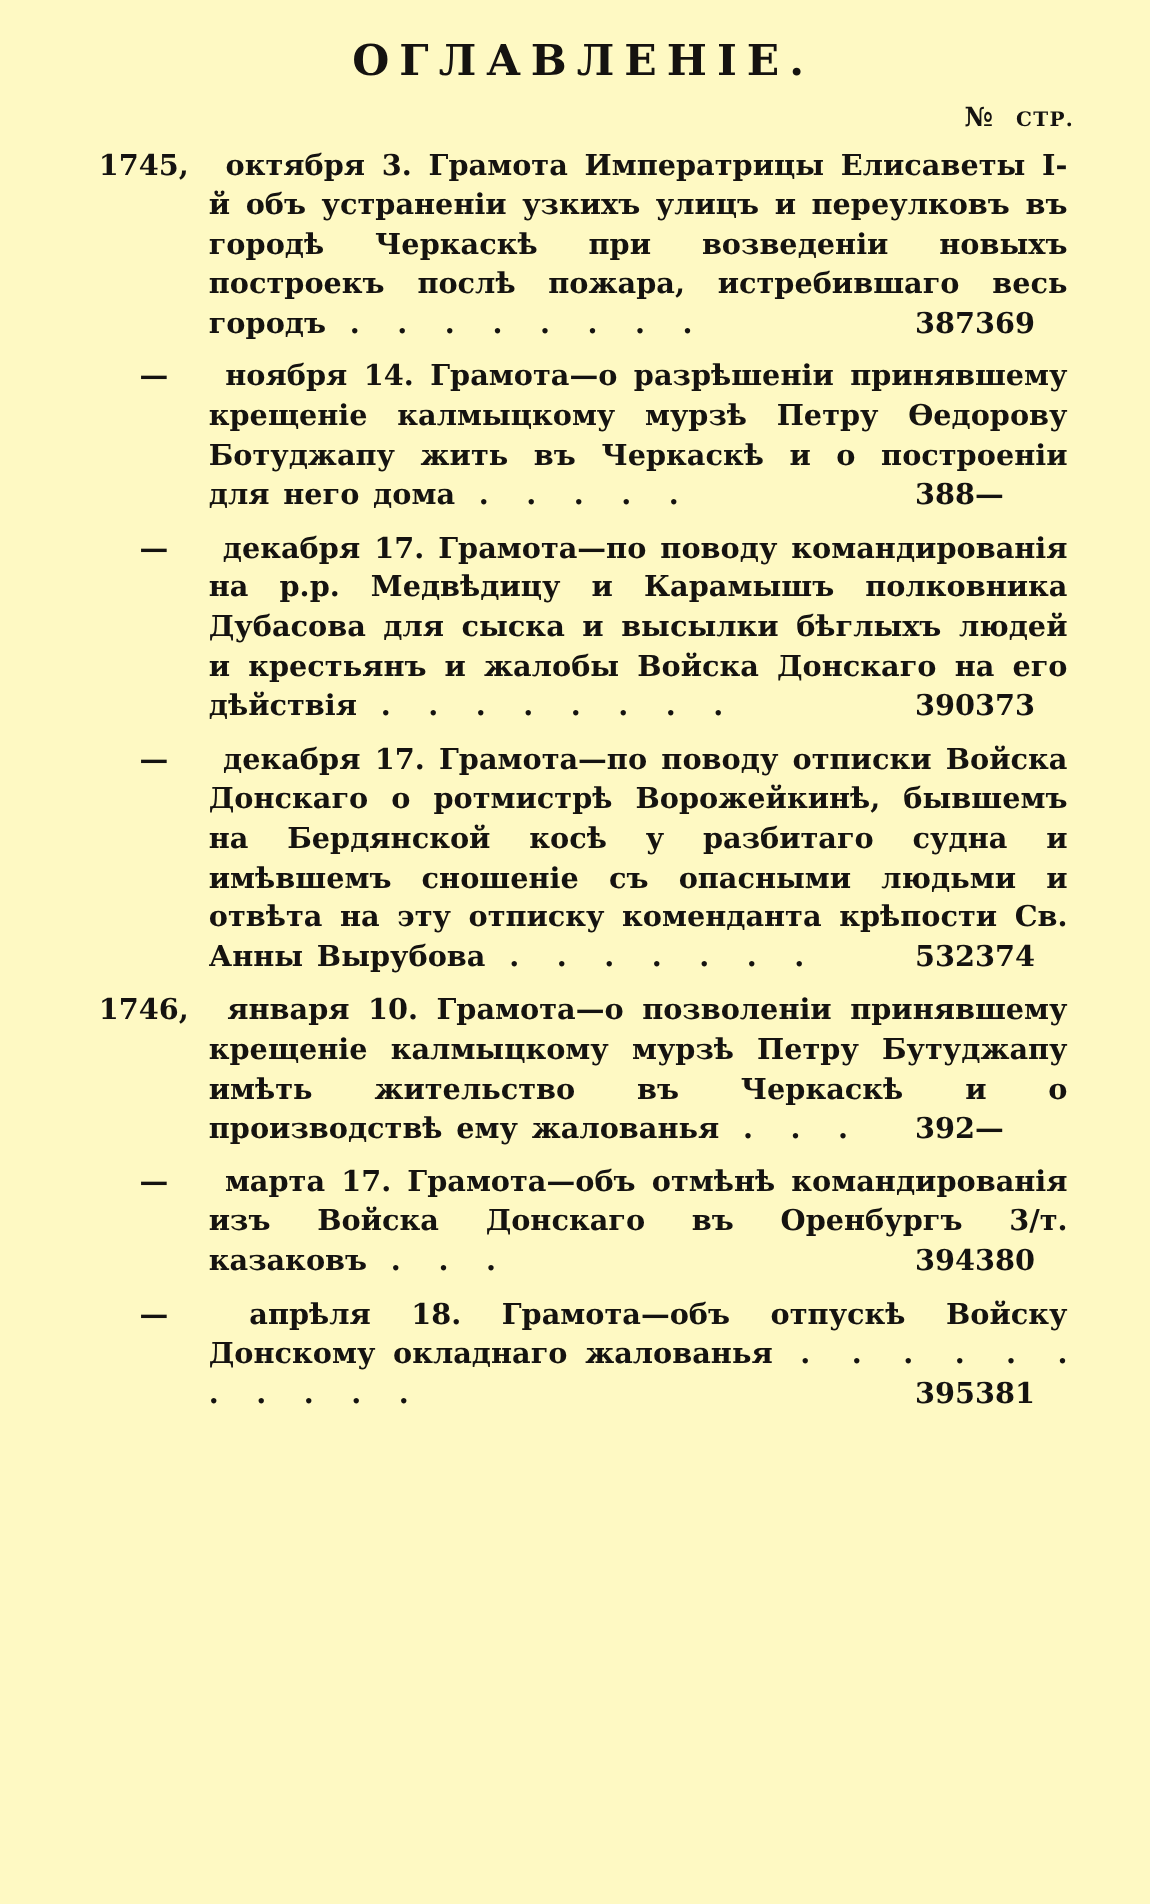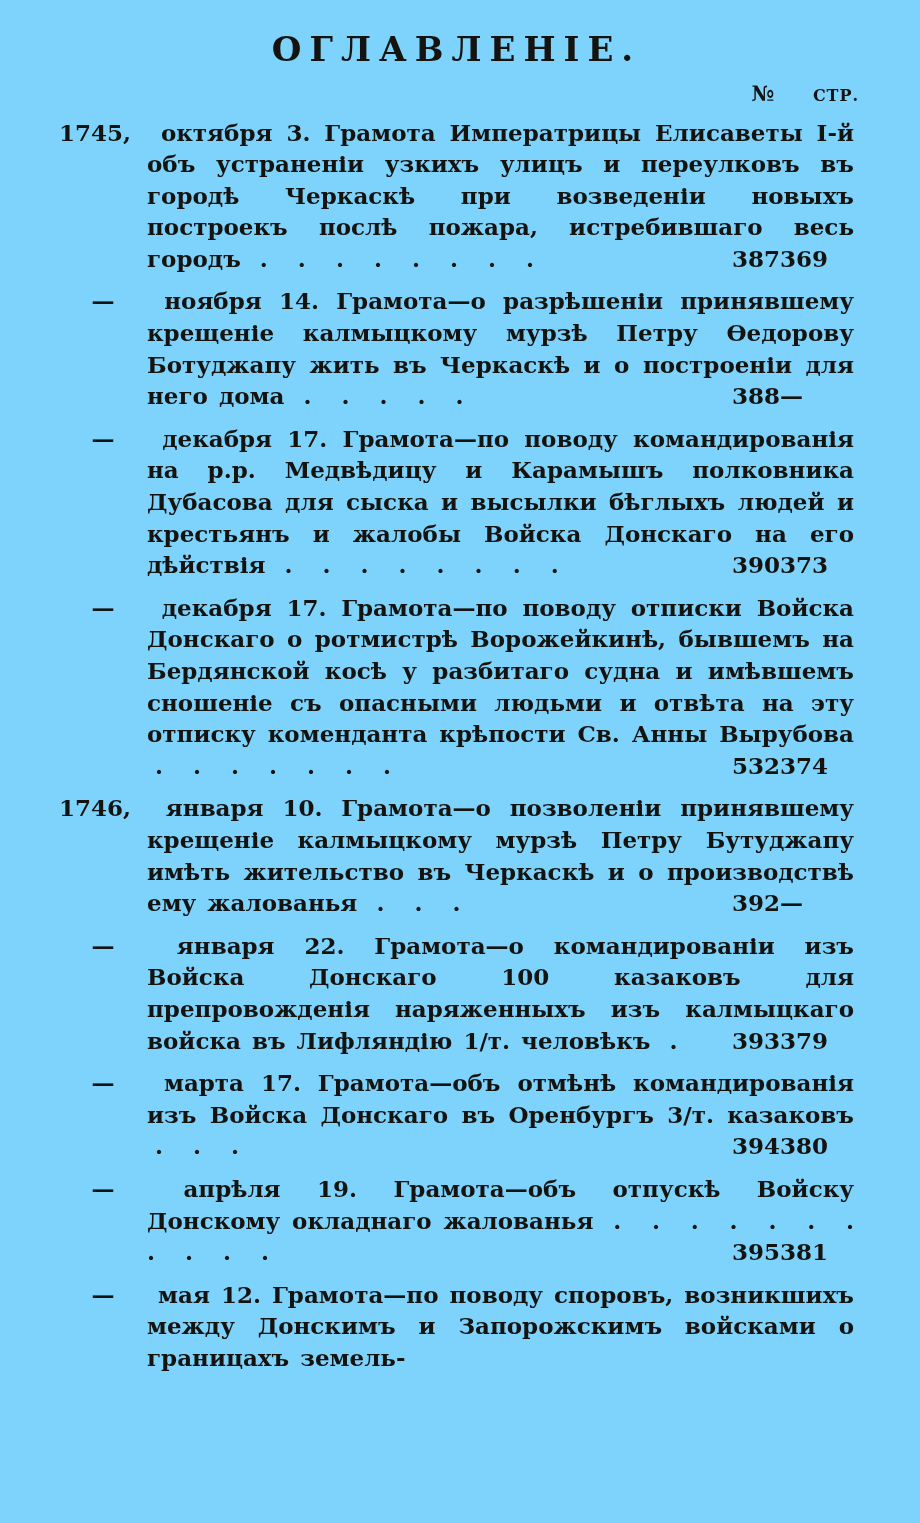--- a/index.html
+++ b/index.html
@@ -5,23 +5,23 @@
   html, body {
     margin: 0;
     padding: 0;
     background: #ffffff;
   }
   .page {
     position: relative;
     width: 920px;
     height: 1523px;
     box-sizing: border-box;
-    background: #7dd3fc;
+    background: #fef9c3;
     color: #151310;
-    padding: 28px 55px 0 48px;
+    padding: 28px 55px 0 68px;
     font-family: "DejaVu Serif", "Liberation Serif", serif;
     font-weight: bold;
     overflow: hidden;
   }
   .title {
     margin: 0 0 10px 0;
     text-align: center;
     font-size: 34px;
     font-weight: bold;
     letter-spacing: 8px;
@@ -38,21 +38,20 @@
     min-width: 48px;
     text-align: center;
     font-size: 21px;
   }
   .col-headers .str {
     min-width: 58px;
     text-align: center;
     font-size: 16px;
     text-transform: uppercase;
     letter-spacing: 1px;
-    margin-left: 20px;
   }
   .entries {
     margin-top: 2px;
   }
   .entry .body {
     position: relative;
     margin: 11px;
     padding-left: 88px;
     text-indent: -88px;
     text-align: justify;
@@ -126,37 +125,25 @@
             <span class="pg">374</span>
           </span></p>
       </div>
       <div class="entry">
         <p class="body"><span class="year">1746,</span> <span class="text">января 10. Грамота—о позволеніи принявшему крещеніе калмыцкому мурзѣ Петру Бутуджапу имѣть жительство въ Черкаскѣ и о производствѣ ему жалованья</span> <span class="leaders">. . .</span><span class="refs">
             <span class="num">392</span>
             <span class="pg">—</span>
           </span></p>
       </div>
       <div class="entry">
-        <p class="body"><span class="year dash">—</span> <span class="text">января 22. Грамота—о командированіи изъ Войска Донскаго 100 казаковъ для препровожденія наряженныхъ изъ калмыцкаго войска въ Лифляндію 1/т. человѣкъ</span> <span class="leaders">.</span><span class="refs">
-            <span class="num">393</span>
-            <span class="pg">379</span>
-          </span></p>
-      </div>
-      <div class="entry">
         <p class="body"><span class="year dash">—</span> <span class="text">марта 17. Грамота—объ отмѣнѣ командированія изъ Войска Донскаго въ Оренбургъ 3/т. казаковъ</span> <span class="leaders">. . .</span><span class="refs">
             <span class="num">394</span>
             <span class="pg">380</span>
           </span></p>
       </div>
       <div class="entry">
-        <p class="body"><span class="year dash">—</span> <span class="text">апрѣля 19. Грамота—объ отпускѣ Войску Донскому окладнаго жалованья</span> <span class="leaders">. . . . . . . . . . .</span><span class="refs">
+        <p class="body"><span class="year dash">—</span> <span class="text">апрѣля 18. Грамота—объ отпускѣ Войску Донскому окладнаго жалованья</span> <span class="leaders">. . . . . . . . . . .</span><span class="refs">
             <span class="num">395</span>
             <span class="pg">381</span>
-          </span></p>
-      </div>
-      <div class="entry">
-        <p class="body"><span class="year dash">—</span> <span class="text">мая 12. Грамота—по поводу споровъ, возникшихъ между Донскимъ и Запорожскимъ войсками о границахъ земель-</span> <span class="leaders"></span><span class="refs">
-            <span class="num"></span>
-            <span class="pg"></span>
           </span></p>
       </div>
     </div>
 </div>
 
 </body></html>

